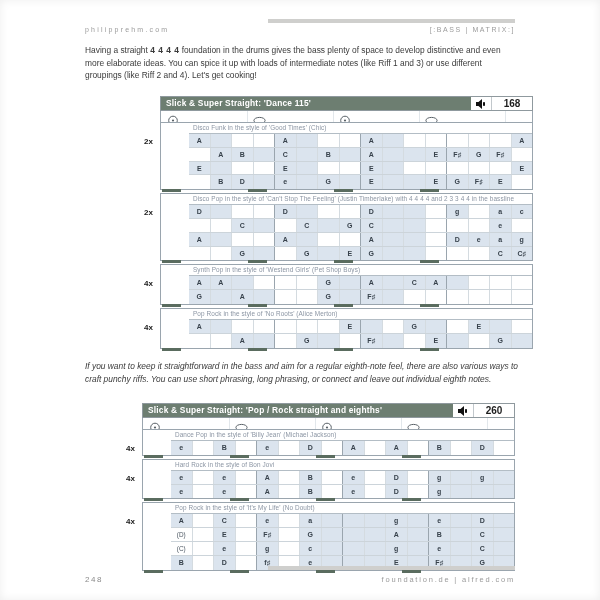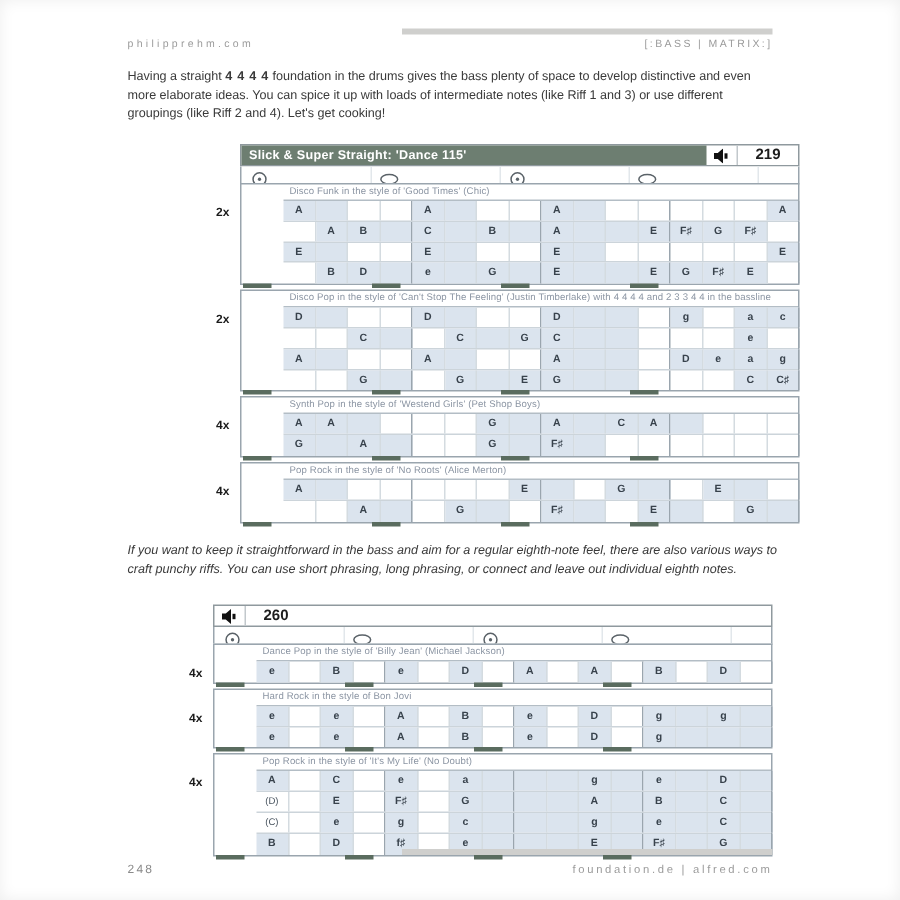--- a/index.html
+++ b/index.html
@@ -63,21 +63,21 @@
 
   <section class="mtable" id="table-0">
       <div class="mhead">
         <div class="mtitle" style="background: rgb(109, 126, 113);">Slick &amp; Super Straight: 'Dance 115'</div>
         <div class="mspk">
           <svg width="10" height="10" viewBox="0 0 10 10">
             <polygon points="6,0 2.5,3 0,3 0,7 2.5,7 6,10" fill="#111"></polygon>
             <rect x="7" y="3.2" width="2" height="3.6" fill="#111"></rect>
           </svg>
         </div>
-        <div class="mnum">219</div>
+        <div class="mnum">168</div>
       </div>
       <div class="micons">
         <div class="iv" style="left: 86px;"></div>
         <div class="iv" style="left: 172px;"></div>
         <div class="iv" style="left: 258px;"></div>
         <div class="iv" style="left: 344px;"></div>
         <div class="micon" style="left: 5.5px;"><svg width="12" height="11" viewBox="0 0 12 11">
             <circle cx="6" cy="5.5" r="4.3" fill="none" stroke="#5a6268" stroke-width="1"></circle>
             <circle cx="6" cy="5.5" r="1.1" fill="#5a6268"></circle>
           </svg></div>
@@ -359,20 +359,21 @@
           <div class="rmark" style="left: 173px; background: rgb(90, 108, 95);"></div>
           <div class="rmark" style="left: 259px; background: rgb(90, 108, 95);"></div>
         </div>
       </div>
     </section>
 
   <p class="intro" id="intro-2">If you want to keep it straightforward in the bass and aim for a regular eighth-note feel, there are also various ways to craft punchy riffs. You can use short phrasing, long phrasing, or connect and leave out individual eighth notes.</p>
 
   <section class="mtable" id="table-1">
       <div class="mhead">
+        <div class="mtitle" style="background: rgb(109, 126, 113);">Slick &amp; Super Straight: 'Pop / Rock straight and eighths'</div>
         <div class="mspk">
           <svg width="10" height="10" viewBox="0 0 10 10">
             <polygon points="6,0 2.5,3 0,3 0,7 2.5,7 6,10" fill="#111"></polygon>
             <rect x="7" y="3.2" width="2" height="3.6" fill="#111"></rect>
           </svg>
         </div>
         <div class="mnum">260</div>
       </div>
       <div class="micons">
         <div class="iv" style="left: 86px;"></div>

